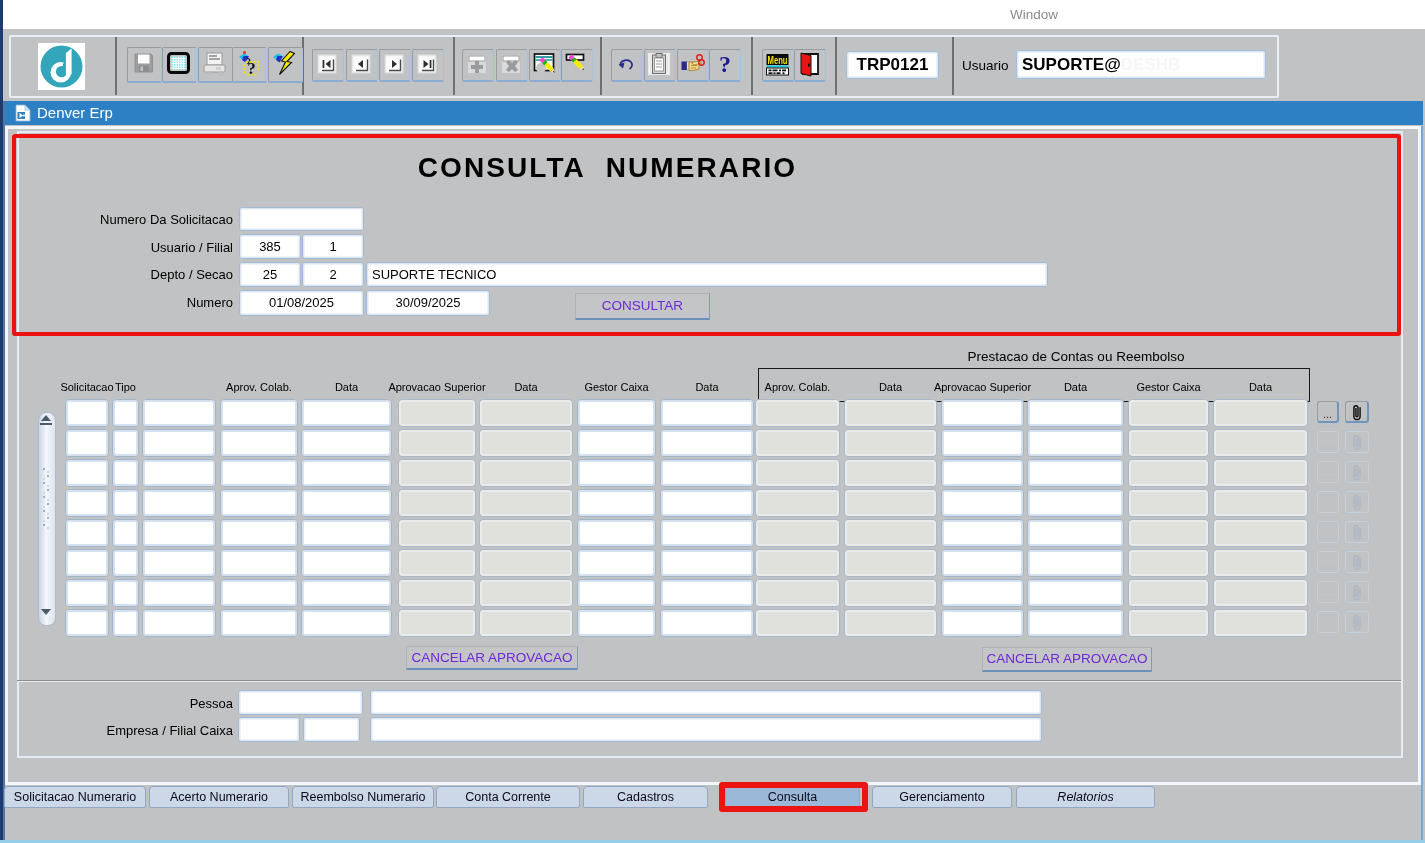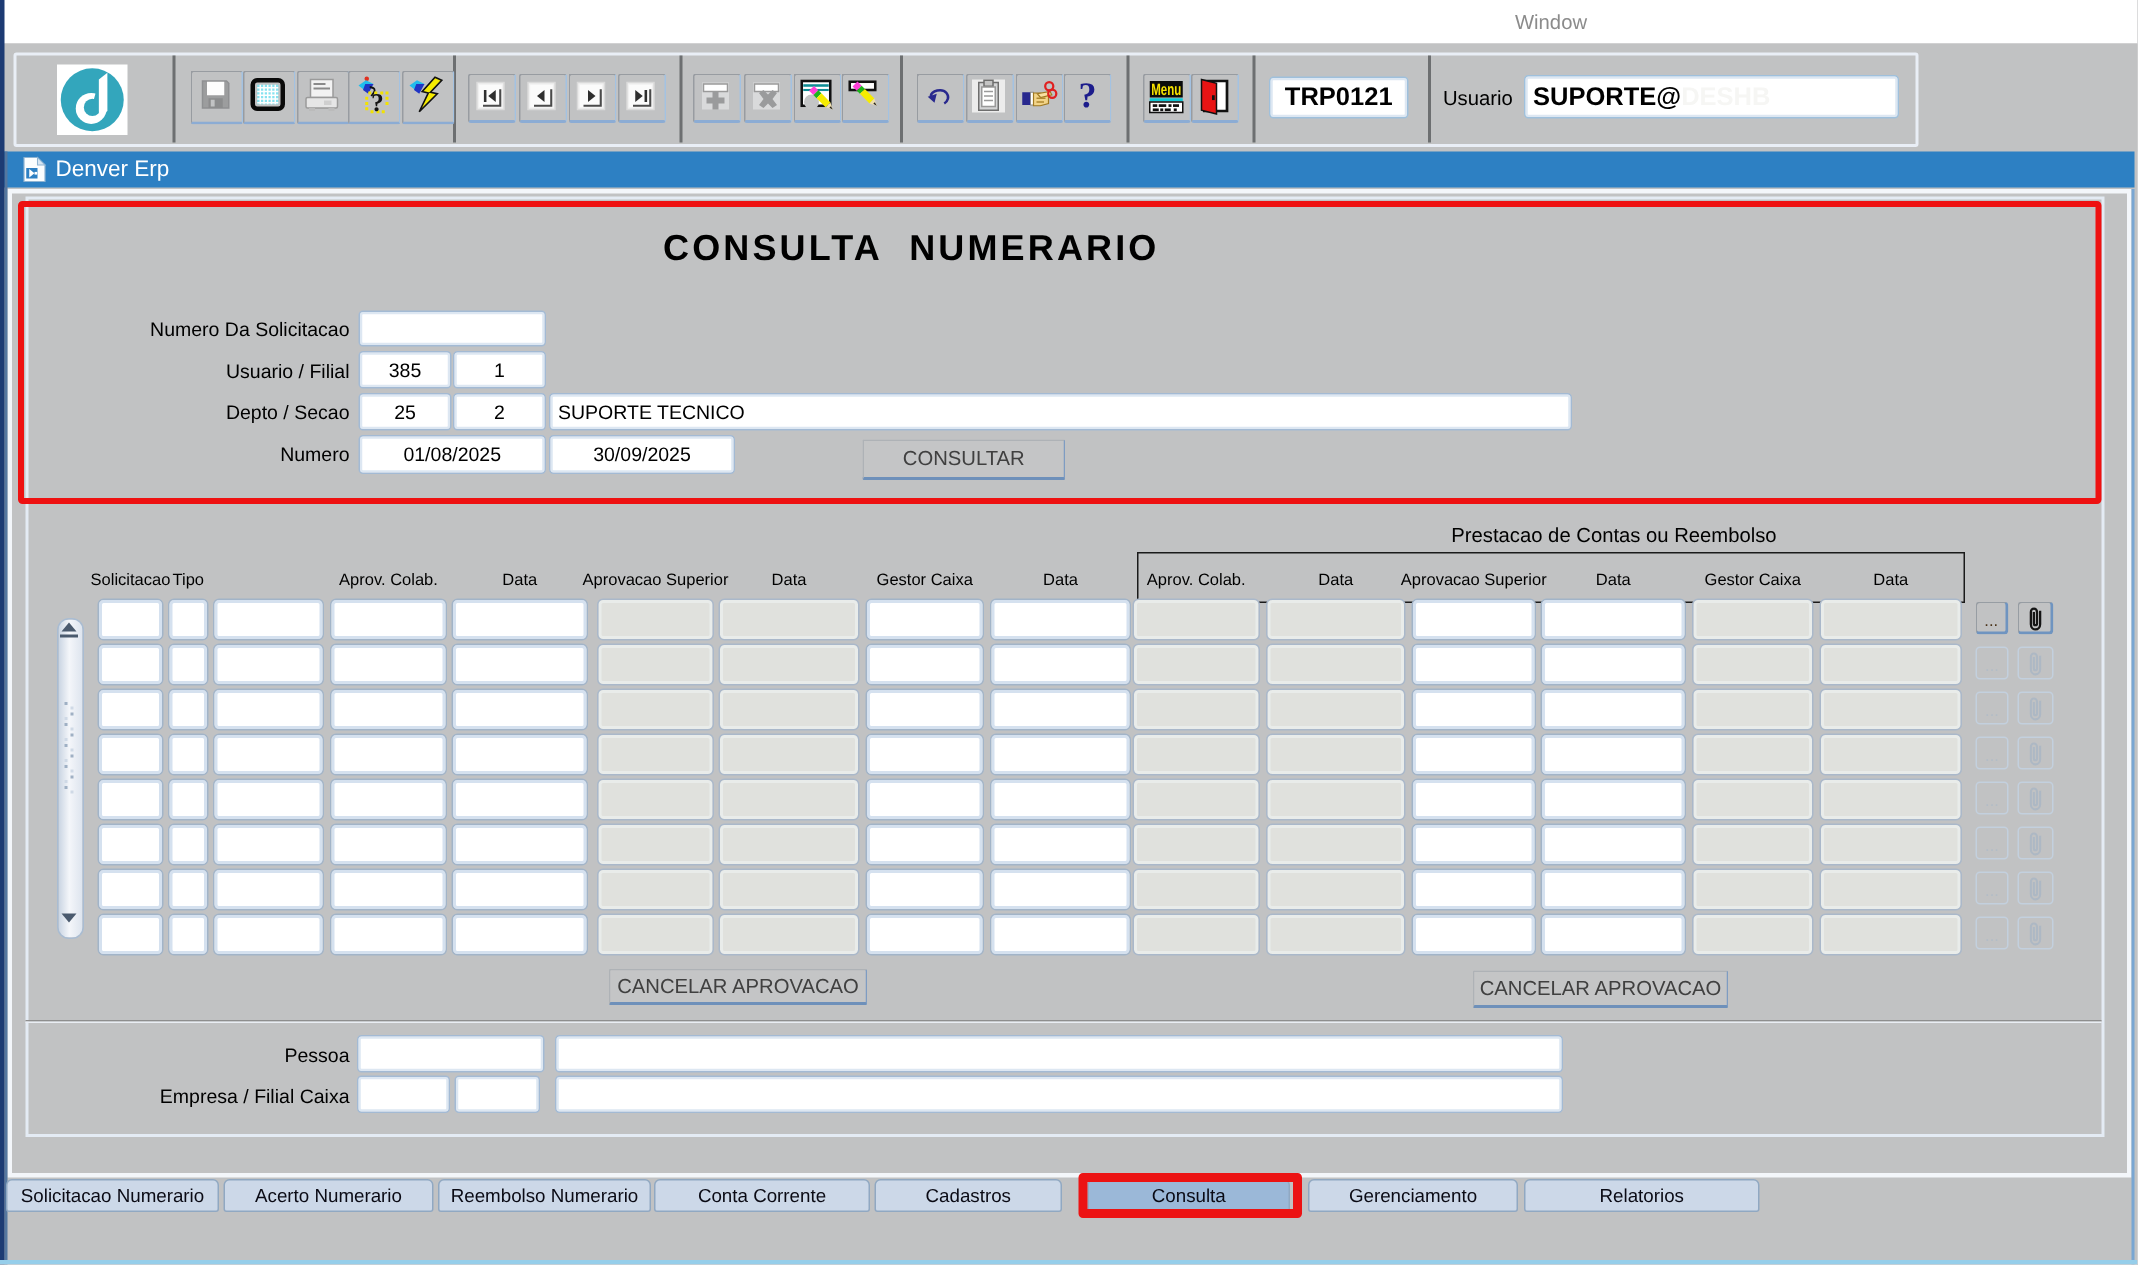--- a/index.html
+++ b/index.html
@@ -7,21 +7,21 @@
 .abs{position:absolute;}
 .ibox{position:absolute;background:#fff;border:1px solid #a3bad4;border-radius:3px;
  font-size:13px;color:#000;box-shadow:inset 0 0 0 1.5px #dde7f2;}
 .cellw{position:absolute;background:#fff;border:1px solid #a2b4c8;border-radius:4px;
  box-shadow:inset 0 0 0 2px #d5e1ef;}
 .cellg{position:absolute;background:#e0e1dd;border:1px solid #aab8ca;border-radius:4px;
  box-shadow:inset 0 0 0 2px #e9ecea;}
 .lbl{position:absolute;font-size:13px;color:#000;text-align:right;}
 .hdr{position:absolute;font-size:11px;color:#000;text-align:center;}
 .btn3{position:absolute;background:#c4c5c6;border-top:1px solid #aeb2b6;border-left:1px solid #aeb2b6;
- border-right:1px solid #7e9cc2;border-bottom:2px solid #6e90ba;font-size:13.5px;color:#404040;
+ border-right:1px solid #7e9cc2;border-bottom:2px solid #6e90ba;font-size:13.5px;color:#6d28d9;
  text-align:center;border-radius:1px;}
 .tb{position:absolute;background:#c1c2c3;border-top:1px solid #989ca1;border-left:1px solid #989ca1;
  border-right:1px solid #a3c2e2;border-bottom:2px solid #8cacd4;border-radius:2px;}
 .sep{position:absolute;top:37px;width:2px;height:58px;background:#6d6f71;}
 .tab{position:absolute;top:786px;height:22px;background:#ccd8e8;border:1px solid #90a8c2;
  border-radius:4px 4px 2px 2px;font-size:12.5px;color:#0a0a14;text-align:center;line-height:21px;box-sizing:border-box;}
 .rbtn{position:absolute;border-radius:3px;text-align:center;}
 </style></head><body>
 <div id="scr">
 <div class="abs" style="left:0;top:0;width:1425px;height:29px;background:#ffffff;"></div>
@@ -209,21 +209,21 @@
         <rect x="9" y="10.6" width="1.8" height="1.8" fill="#fff"></rect>
 </svg></div>
 <div class="abs" style="left:37px;top:104px;font-size:15px;color:#fff;">Denver Erp</div>
 <div class="abs" style="left:5px;top:126px;width:1410px;height:653px;border:3px solid #f3f6fa;background:#c1c2c3;"></div>
 <div class="abs" style="left:17px;top:131px;width:1382px;height:623px;border:2px solid #e4ebf4;"></div>
 <div class="abs" style="left:3px;top:101px;width:2px;height:742px;background:#55779f;"></div>
 <div class="abs" style="left:0;top:0;width:3px;height:843px;background:#1d3b73;"></div>
 <div class="abs" style="left:1421px;top:126px;width:2px;height:717px;background:#79a6d2;"></div>
 <div class="abs" style="left:0;top:840px;width:1425px;height:3px;background:#96ceea;"></div>
 <div class="abs" style="left:12px;top:134px;width:1381px;height:194px;border:4px solid #ee1111;border-radius:3px;"></div>
-<div class="abs" style="left:320px;top:152px;width:575px;height:34px;text-align:center;font-size:24px;font-weight:bold;letter-spacing:2.1px;color:#000;">CONSULTA&nbsp;&nbsp;NUMERARIO</div>
+<div class="abs" style="left:320px;top:152px;width:575px;height:34px;text-align:center;font-size:28px;font-weight:bold;letter-spacing:2.1px;color:#000;">CONSULTA&nbsp;&nbsp;NUMERARIO</div>
 <div class="lbl" style="left:40px;top:212px;width:193px;">Numero Da Solicitacao</div>
 <div class="lbl" style="left:40px;top:240px;width:193px;">Usuario / Filial</div>
 <div class="lbl" style="left:40px;top:267px;width:193px;">Depto / Secao</div>
 <div class="lbl" style="left:40px;top:295px;width:193px;">Numero</div>
 <div class="ibox" style="left:239px;top:207px;width:123px;height:22px;"></div>
 <div class="ibox" style="left:239px;top:234px;width:60px;height:23px;text-align:center;line-height:23px;">385</div>
 <div class="ibox" style="left:302px;top:234px;width:60px;height:23px;text-align:center;line-height:23px;">1</div>
 <div class="ibox" style="left:239px;top:262px;width:60px;height:23px;text-align:center;line-height:23px;">25</div>
 <div class="ibox" style="left:302px;top:262px;width:60px;height:23px;text-align:center;line-height:23px;">2</div>
 <div class="ibox" style="left:366px;top:262px;width:675px;height:23px;line-height:23px;padding-left:5px;">SUPORTE TECNICO</div>
@@ -432,14 +432,14 @@
 <div class="ibox" style="left:238px;top:717px;width:60px;height:23px;"></div>
 <div class="ibox" style="left:303px;top:717px;width:55px;height:23px;"></div>
 <div class="ibox" style="left:370px;top:717px;width:670px;height:23px;"></div>
 <div class="tab" style="left:4px;width:142px;">Solicitacao Numerario</div>
 <div class="tab" style="left:149px;width:140px;">Acerto Numerario</div>
 <div class="tab" style="left:292px;width:142px;">Reembolso Numerario</div>
 <div class="tab" style="left:436px;width:144px;">Conta Corrente</div>
 <div class="tab" style="left:583px;width:125px;">Cadastros</div>
 <div class="tab" style="left:725px;width:135px;background:#9bb8d8;">Consulta</div>
 <div class="tab" style="left:872px;width:140px;">Gerenciamento</div>
-<div class="tab" style="left:1016px;width:157px;">Relatorios</div>
+<div class="tab" style="left:1016px;width:139px;font-style:italic;">Relatorios</div>
 <div class="abs" style="left:719px;top:782px;width:137px;height:18px;border:6px solid #ec1313;border-radius:3px;"></div>
 </div>
 </body></html>

